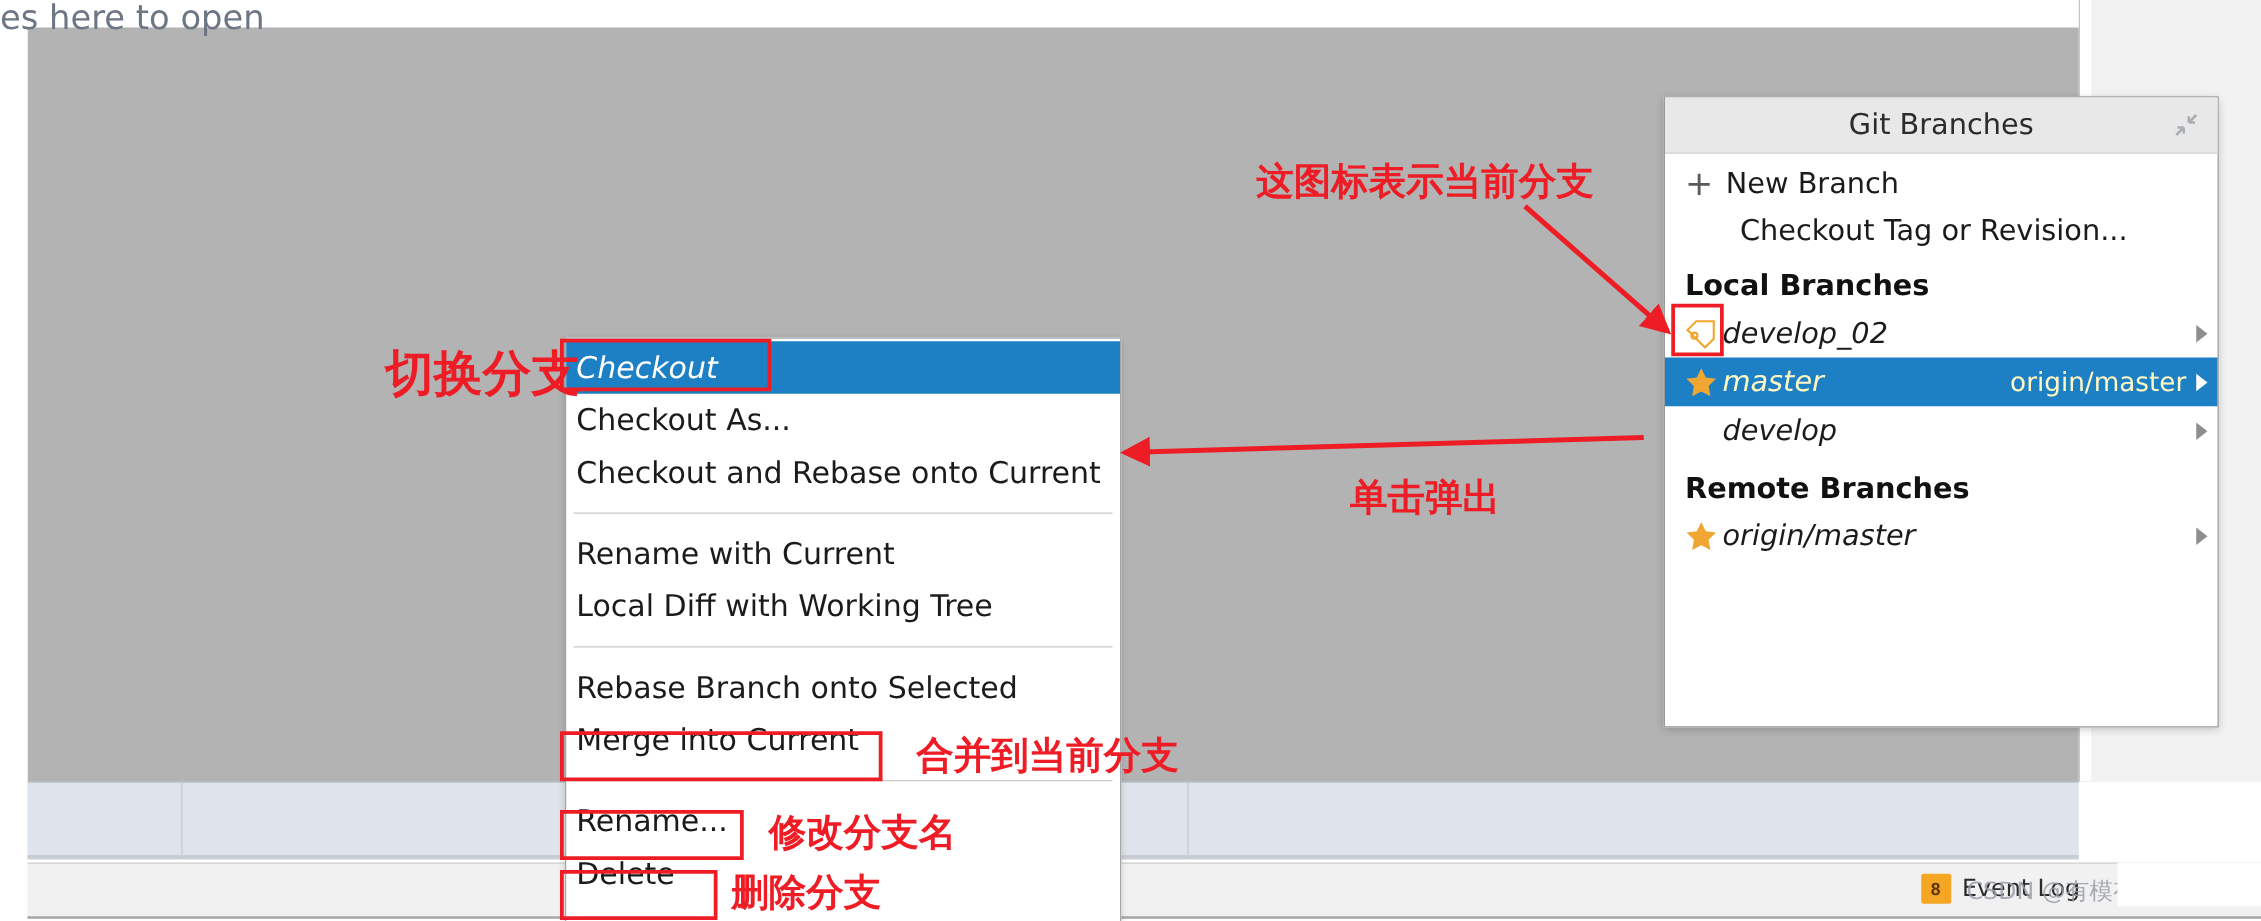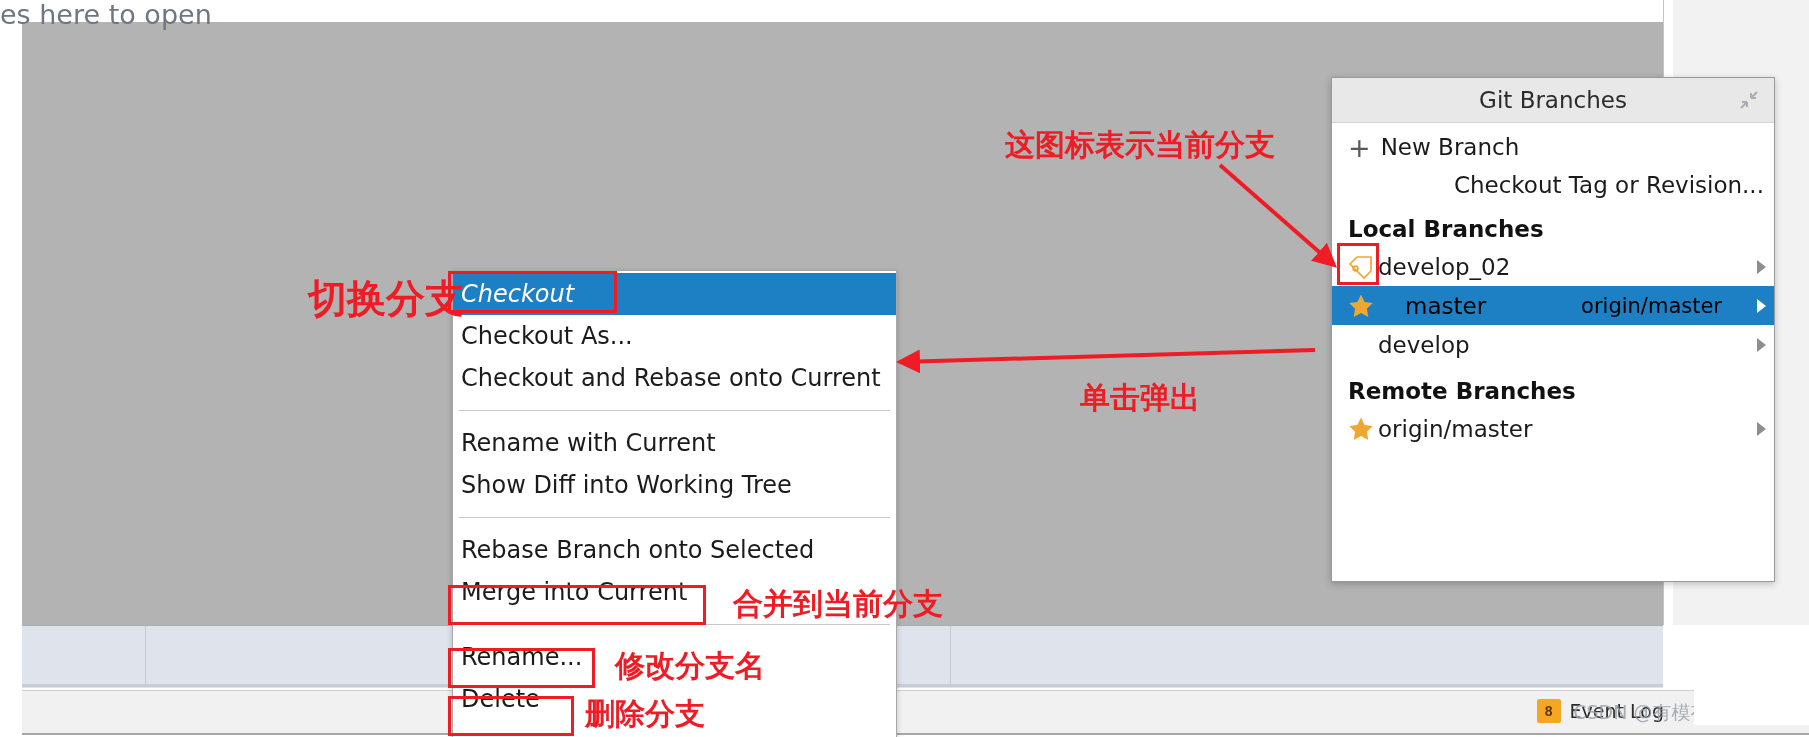--- a/index.html
+++ b/index.html
@@ -88,34 +88,34 @@
   #collapse-icon{
     position:absolute;right:12px;top:9px;width:26px;height:26px;
     display:flex;align-items:center;justify-content:center;
   }
   .branch-list{padding-top:5px;}
   .menu-row{
     height:38px;display:flex;align-items:center;padding:0 10px 0 16px;
     font-size:23px;color:#1b1b1b;white-space:nowrap;
     font-family:"DejaVu Sans",sans-serif;position:relative;
   }
-  .menu-row.indent{padding-left:40px;justify-content:flex-end;}
+  .menu-row.indent{padding-left:60px;}
   .section-title{
     height:37px;display:flex;align-items:center;padding-left:16px;
     font-size:23px;font-weight:bold;color:#111111;white-space:nowrap;
     font-family:"DejaVu Sans",sans-serif;
   }
   .branch-row{
     height:39px;display:flex;align-items:center;padding-left:16px;padding-right:8px;
     font-size:23px;color:#1b1b1b;white-space:nowrap;position:relative;
     font-family:"DejaVu Sans",sans-serif;
   }
-  .branch-row.selected{background:#1d7fc4;color:#000000;gap:27px;}
+  .branch-row.selected{background:#1d7fc4;color:#fef9c3;}
   .branch-icon-slot{width:30px;display:flex;align-items:center;flex:0 0 30px;}
-  .branch-name{flex:1;}
+  .branch-name{flex:1;font-style:italic;}
   .branch-tracking{font-size:21px;margin-right:8px;}
   .branch-arrow{
     width:0;height:0;border-left:9px solid #8e8e8e;
     border-top:7px solid transparent;border-bottom:7px solid transparent;
   }
   .branch-row.selected .branch-arrow{border-left-color:#ffffff;}
   #plus-glyph{
     font-size:27px;color:#595959;margin-right:10px;line-height:1;
     font-family:"DejaVu Sans",sans-serif;
   }
@@ -264,21 +264,21 @@
     </div>
   </div>
 
   <div class="ctx-sep"></div>
 
   <div class="ctx-group">
     <div class="ctx-item">
       <span>Rename with Current</span>
     </div>
     <div class="ctx-item">
-      <span>Show Diff into Working Tree</span>
+      <span>Local Diff with Working Tree</span>
     </div>
   </div>
 
   <div class="ctx-sep"></div>
 
   <div class="ctx-group">
     <div class="ctx-item">
       <span>Rebase Branch onto Selected</span>
     </div>
     <div class="ctx-item">

